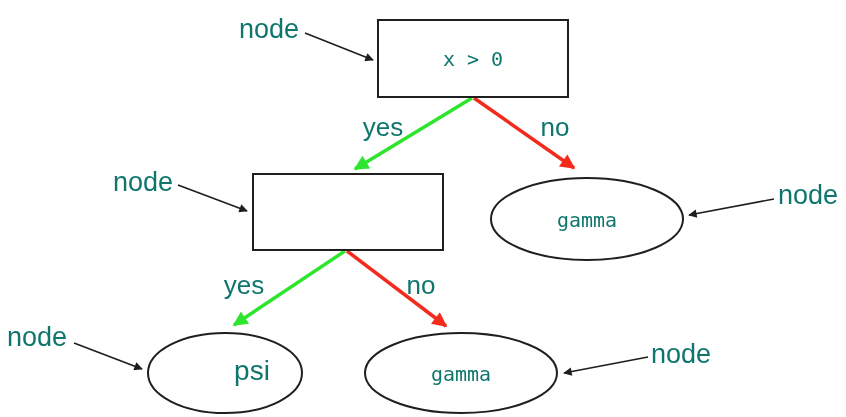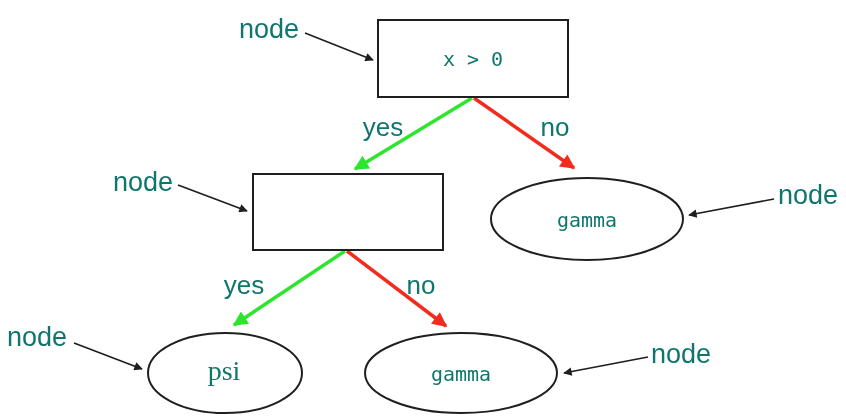--- a/index.html
+++ b/index.html
@@ -15,21 +15,21 @@
   .txt {
     position: absolute;
     transform: translate(-50%, -50%);
     white-space: nowrap;
     color: #0f766e;
     line-height: 1;
   }
   .mono { font-family: "DejaVu Sans Mono", monospace; font-size: 20px; }
   .sans-node { font-family: "Liberation Sans", sans-serif; font-size: 27px; }
   .sans-edge { font-family: Liberation Sans, sans-serif; font-size: 26px; }
-  .sans-leaf { font-family: Liberation Serif, serif; font-size: 28px; }
+  .sans-leaf { font-family: Liberation Sans, sans-serif; font-size: 28px; margin-left: 28px; }
 </style>
 </head>
 <body>
 
 <div class="stage">
 
   <svg width="846" height="417" viewBox="0 0 846 417">
     <defs>
       <marker id="ah-green" viewBox="0 0 10 10" refX="9" refY="5" markerWidth="5.2" markerHeight="4.2" orient="auto">
         <path d="M0,0 L10,5 L0,10 z" fill="#2ee52e"></path>

